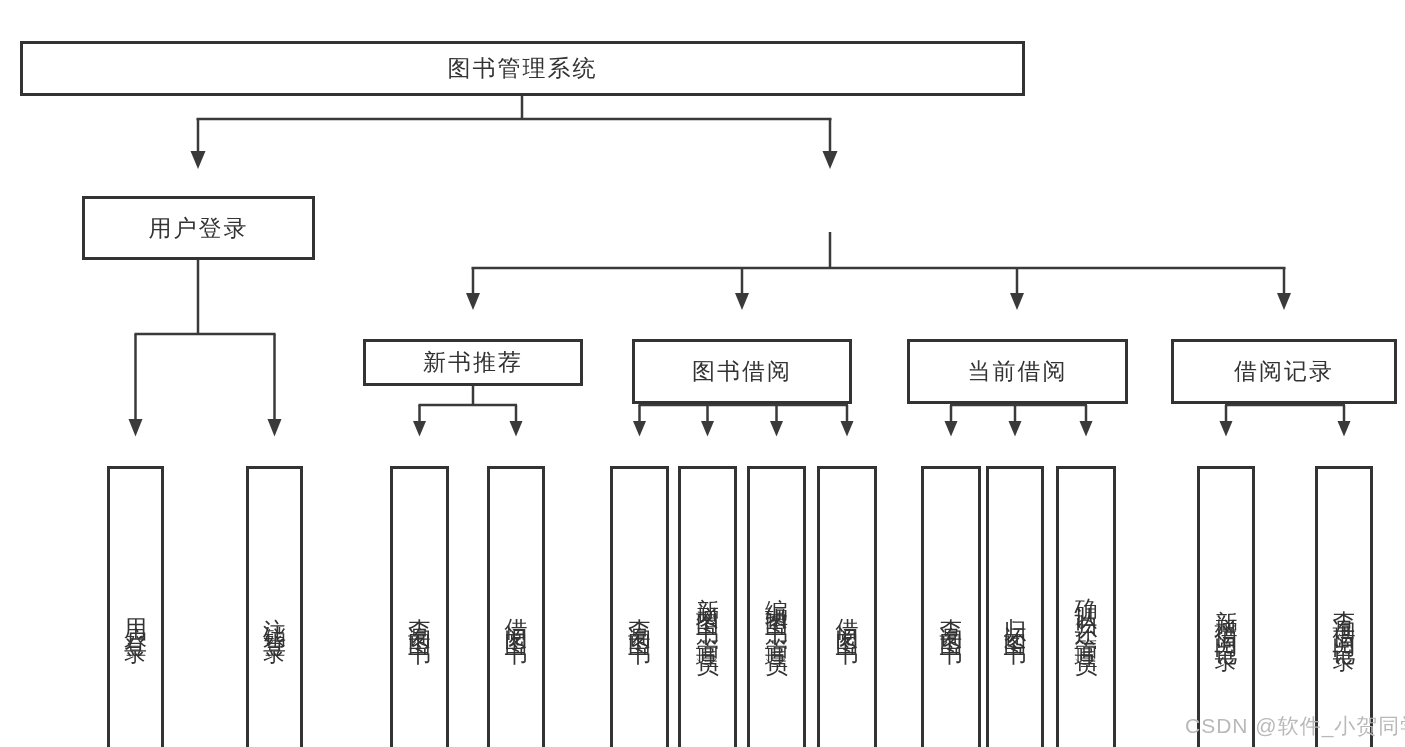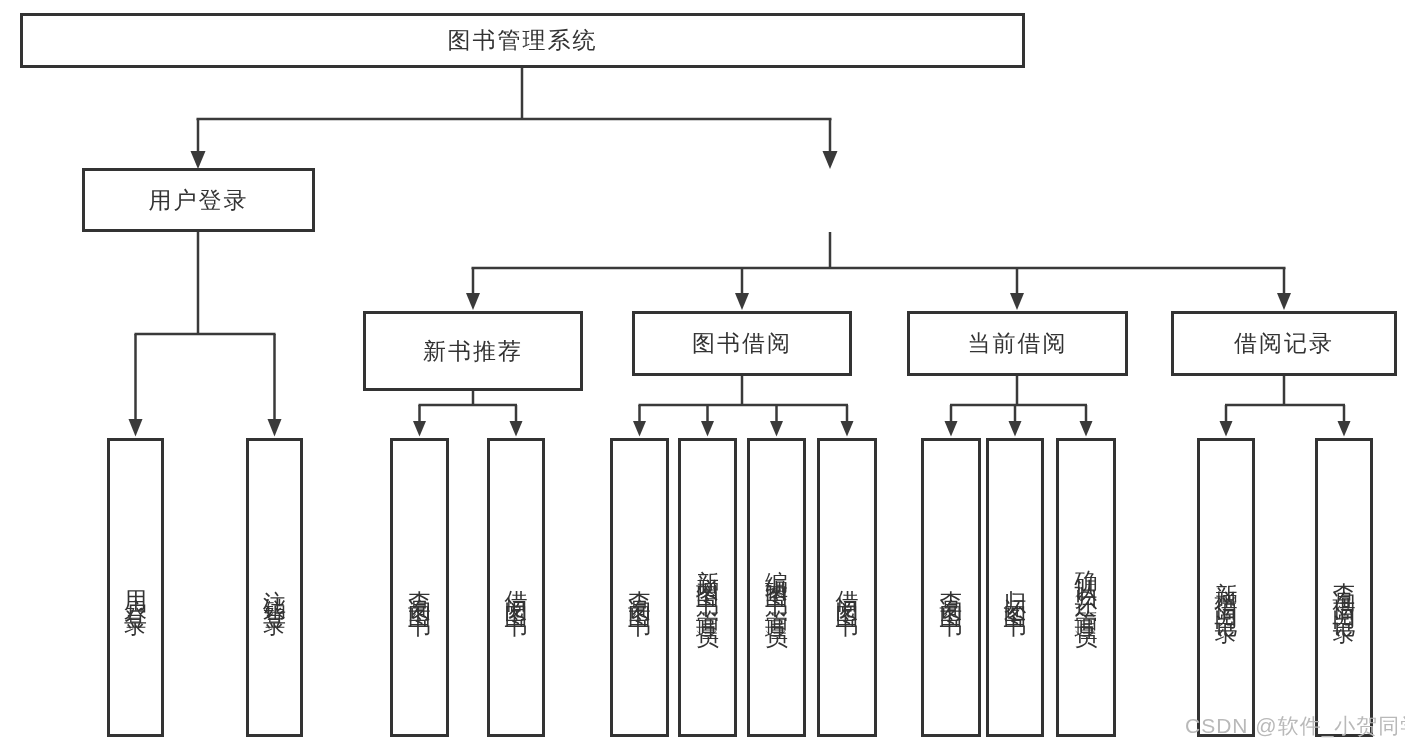--- a/index.html
+++ b/index.html
@@ -16,20 +16,21 @@
     box-sizing:border-box;
     border:3px solid #333333;
     background:#ffffff;
     display:flex;
     align-items:center;
     justify-content:center;
     color:#333333;
     font-size:23px;
     letter-spacing:2px;
     white-space:nowrap;
+    margin-top:28px;
   }
   .vnode{
     writing-mode:vertical-rl;
     text-orientation:mixed;
     letter-spacing:8px;
     line-height:1;
     white-space:normal;
   }
   #watermark{
     position:absolute;
@@ -119,21 +120,21 @@
       <polygon points="1219.5,421 1232.5,421 1226,436.5" stroke="none"></polygon>
       <line x1="1344" y1="405" x2="1344" y2="422"></line>
       <polygon points="1337.5,421 1350.5,421 1344,436.5" stroke="none"></polygon>
     </g>
   </svg>
 
   <div class="node" style="left:20px;top:13px;width:1005px;height:55px;">图书管理系统</div>
 
   <div class="node" style="left:82px;top:168px;width:233px;height:64px;">用户登录</div>
 
-  <div class="node" style="left:363px;top:311px;width:220px;height:80px;">新书推荐</div>
+  <div class="node" style="left:363px;top:311px;width:220px;height:47px;">新书推荐</div>
   <div class="node" style="left:632px;top:311px;width:220px;height:65px;">图书借阅</div>
   <div class="node" style="left:907px;top:311px;width:221px;height:65px;text-align:right;">当前借阅</div>
   <div class="node" style="left:1171px;top:311px;width:226px;height:65px;">借阅记录</div>
 
   <div class="node vnode" style="left:107px;top:438px;width:57px;height:299px;">用户登录</div>
   <div class="node vnode" style="left:246px;top:438px;width:57px;height:299px;">注销登录</div>
 
   <div class="node vnode" style="left:390px;top:438px;width:59px;height:299px;">查询图书</div>
   <div class="node vnode" style="left:487px;top:438px;width:58px;height:299px;">借阅图书</div>
 

